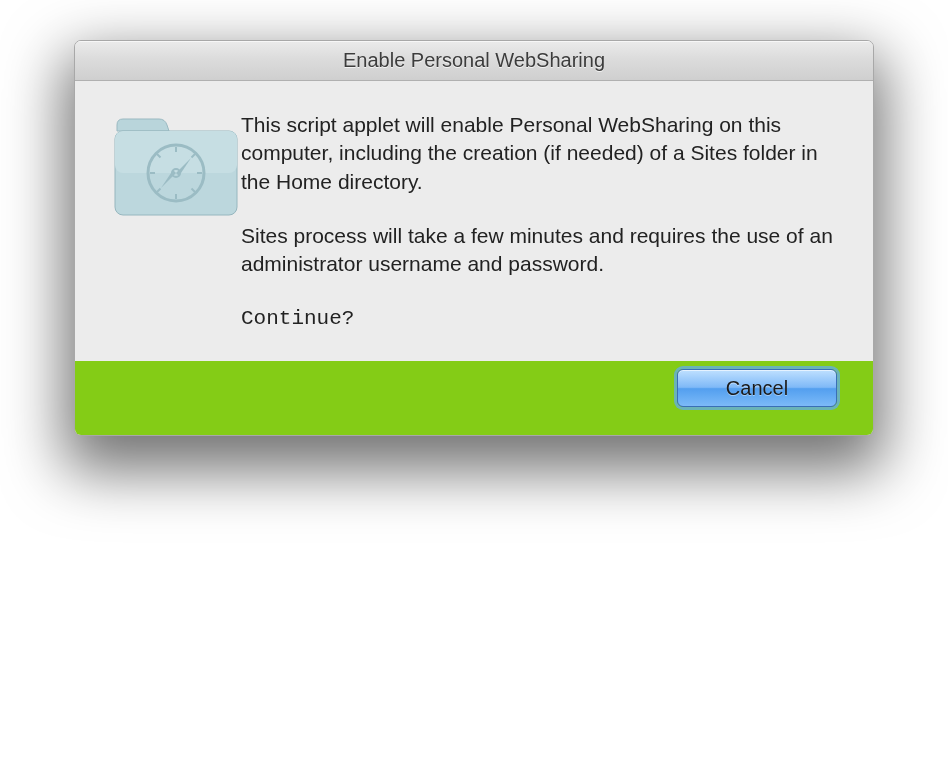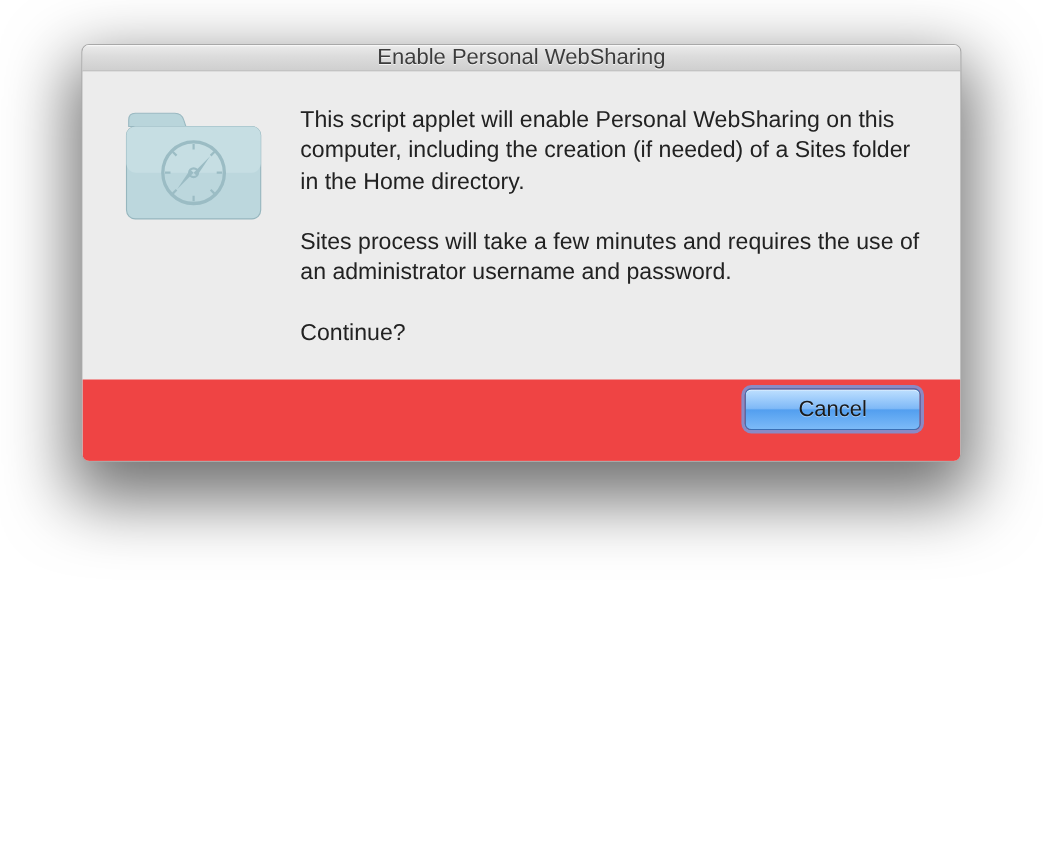--- a/index.html
+++ b/index.html
@@ -22,42 +22,41 @@
     .dialog {
       width: 800px;
       background: #ececec;
       border: 1px solid #a8a8a8;
       border-radius: 7px;
       box-shadow: 0 25px 60px 10px rgba(0,0,0,0.55);
       overflow: hidden;
     }
 
     .titlebar {
-      height: 24px;
+      height: 40px;
       background: linear-gradient(to bottom, #ebebeb 0%, #dcdcdc 45%, #cfcfcf 100%);
       border-bottom: 1px solid #b0b0b0;
       display: flex;
       align-items: center;
       justify-content: center;
       box-shadow: inset 0 1px 0 rgba(255,255,255,0.6);
       text-align: center;
     }
 
     .titlebar-text {
       font-size: 20px;
       color: #3c3c3c;
       text-shadow: 0 1px 0 rgba(255,255,255,0.7);
       font-weight: 400;
     }
 
     .content {
       display: flex;
       padding: 30px 36px 28px 36px;
       background: #ececec;
-      gap: 32px;
     }
 
     .icon-area {
       flex-shrink: 0;
       padding-top: 4px;
     }
 
     .folder-icon {
       width: 130px;
       height: 100px;
@@ -70,28 +69,29 @@
       font-size: 21px;
       line-height: 1.35;
     }
 
     .message-para {
       margin-bottom: 26px;
     }
 
     .message-para:last-of-type {
       margin-bottom: 0;
+      font-family: Liberation Mono, monospace;
     }
 
     .button-row {
       display: flex;
       justify-content: flex-end;
       gap: 18px;
       padding: 8px 36px 28px 36px;
-      background: #ef4444;
+      background: #84cc16;
     }
 
     button {
       min-width: 160px;
       height: 38px;
       border-radius: 6px;
       font-size: 20px;
       font-family: inherit;
       cursor: pointer;
       padding: 0 24px;

